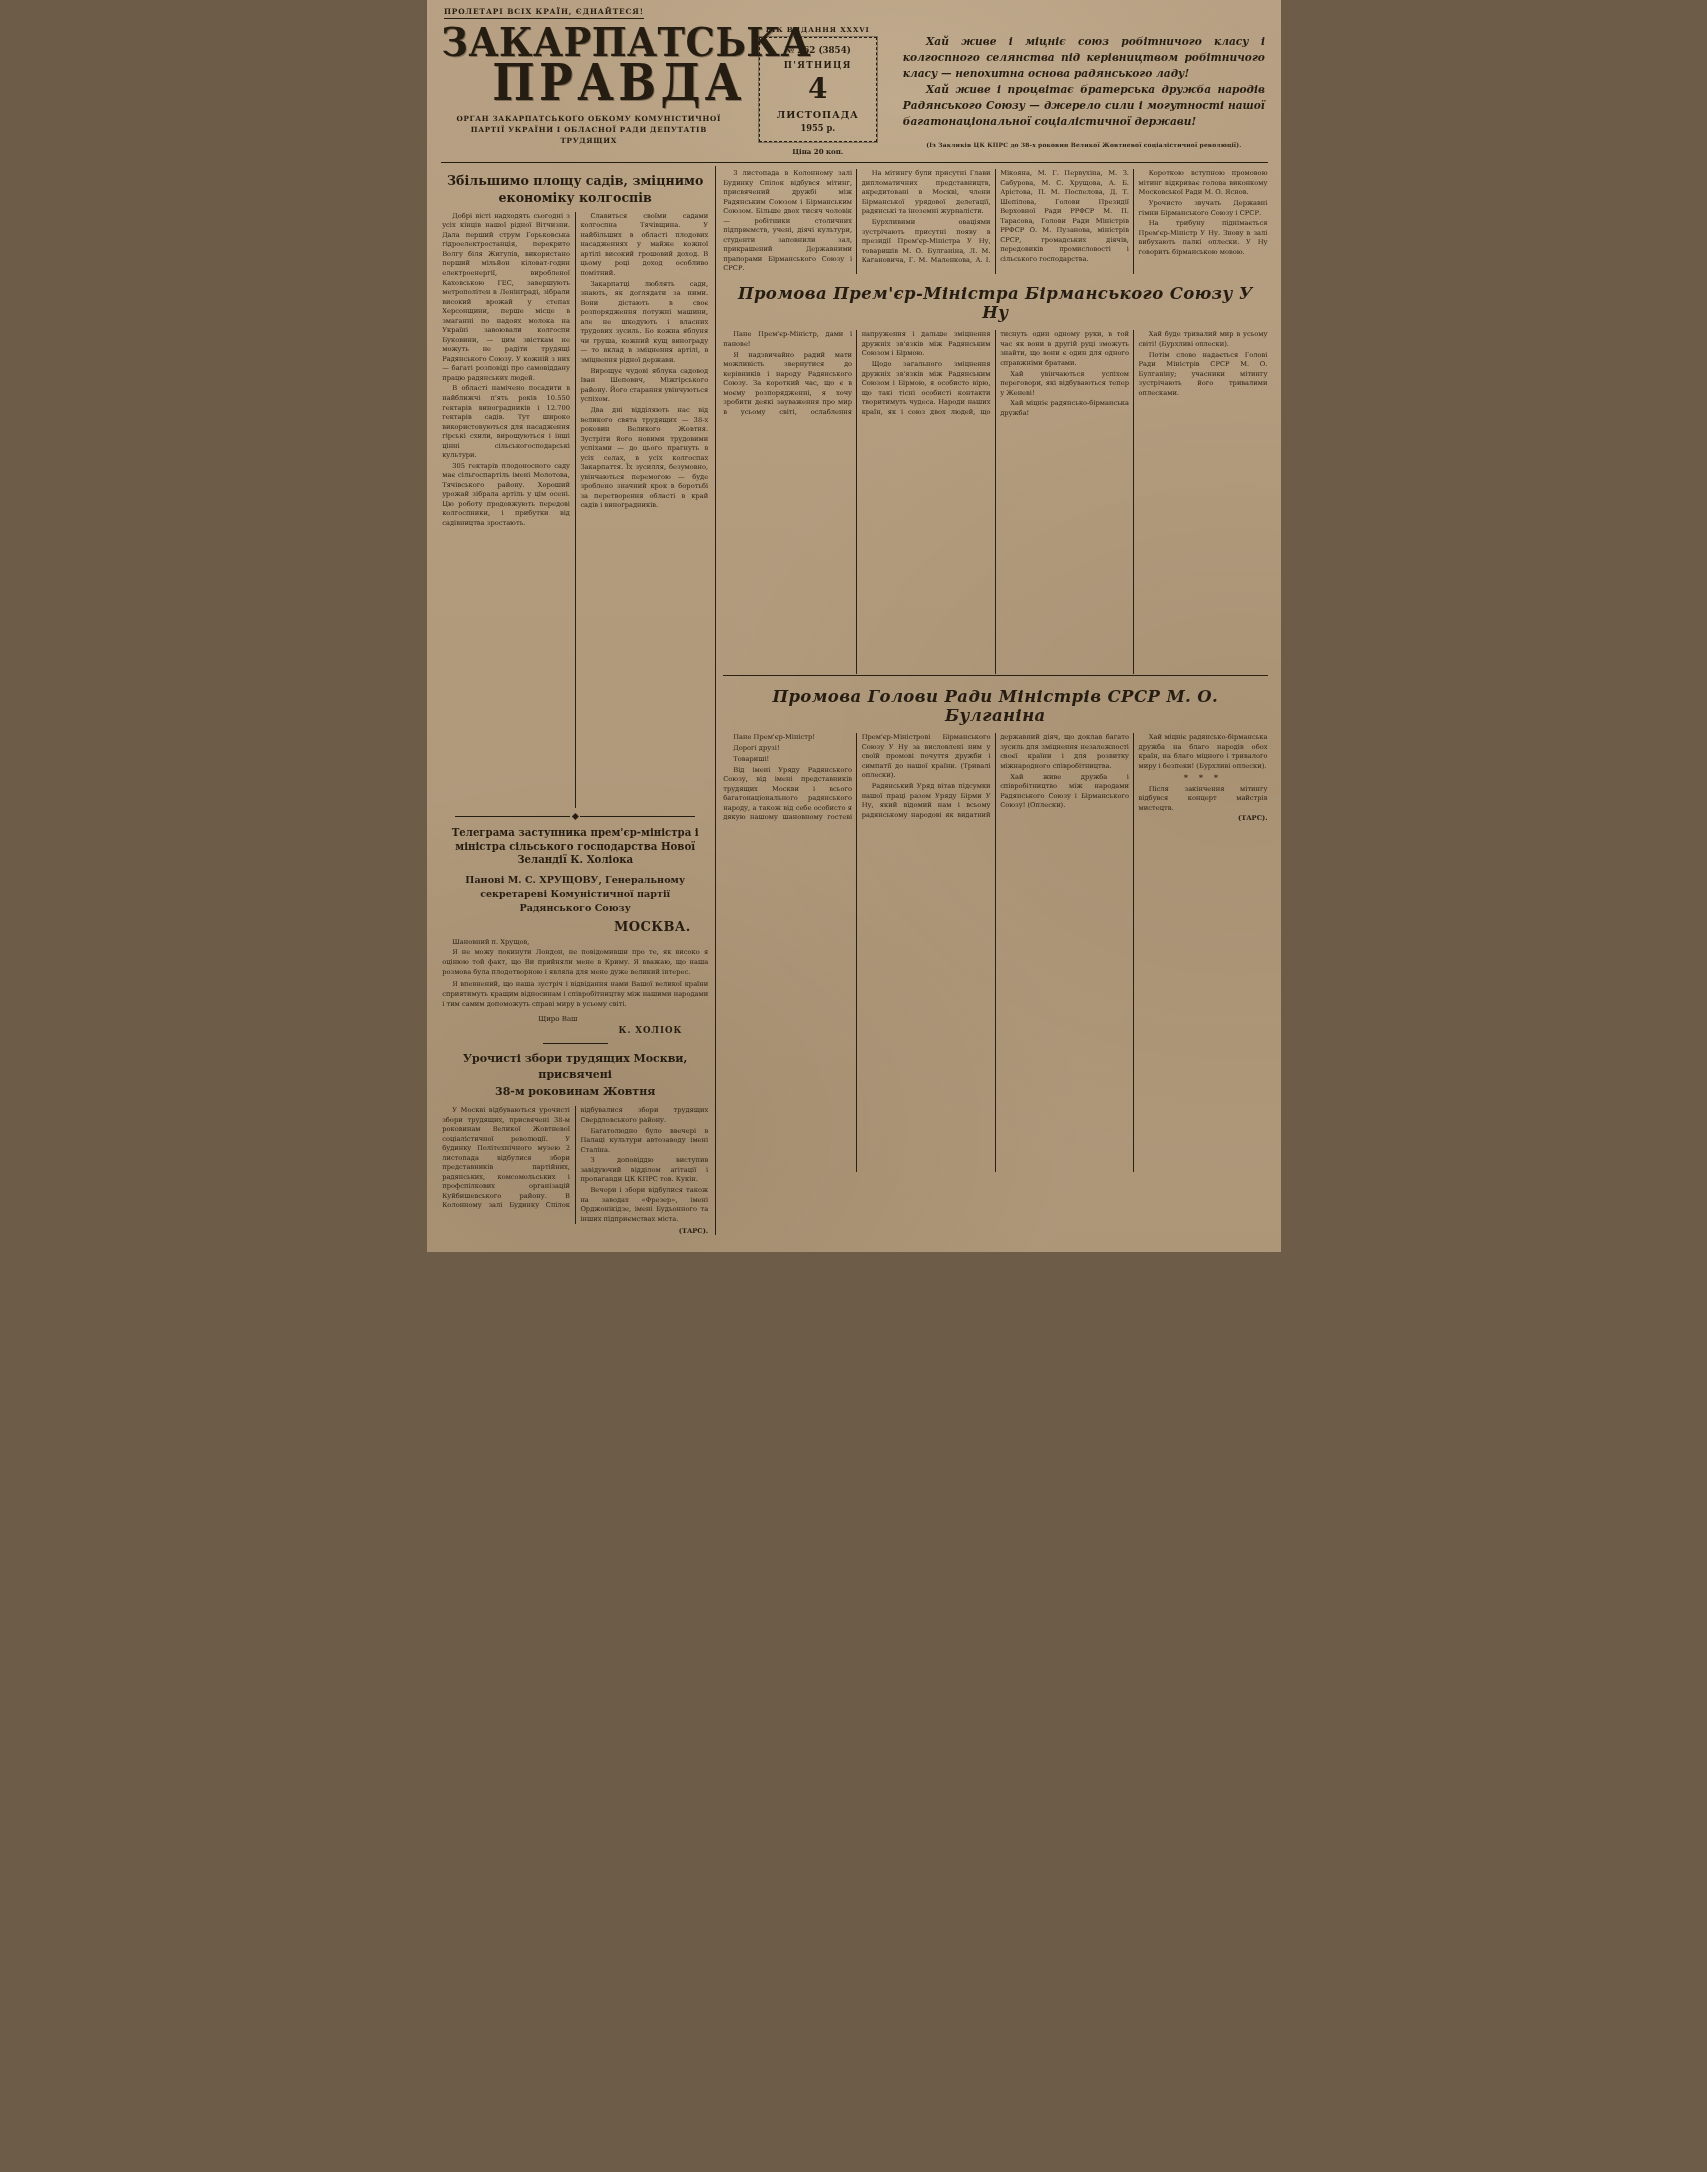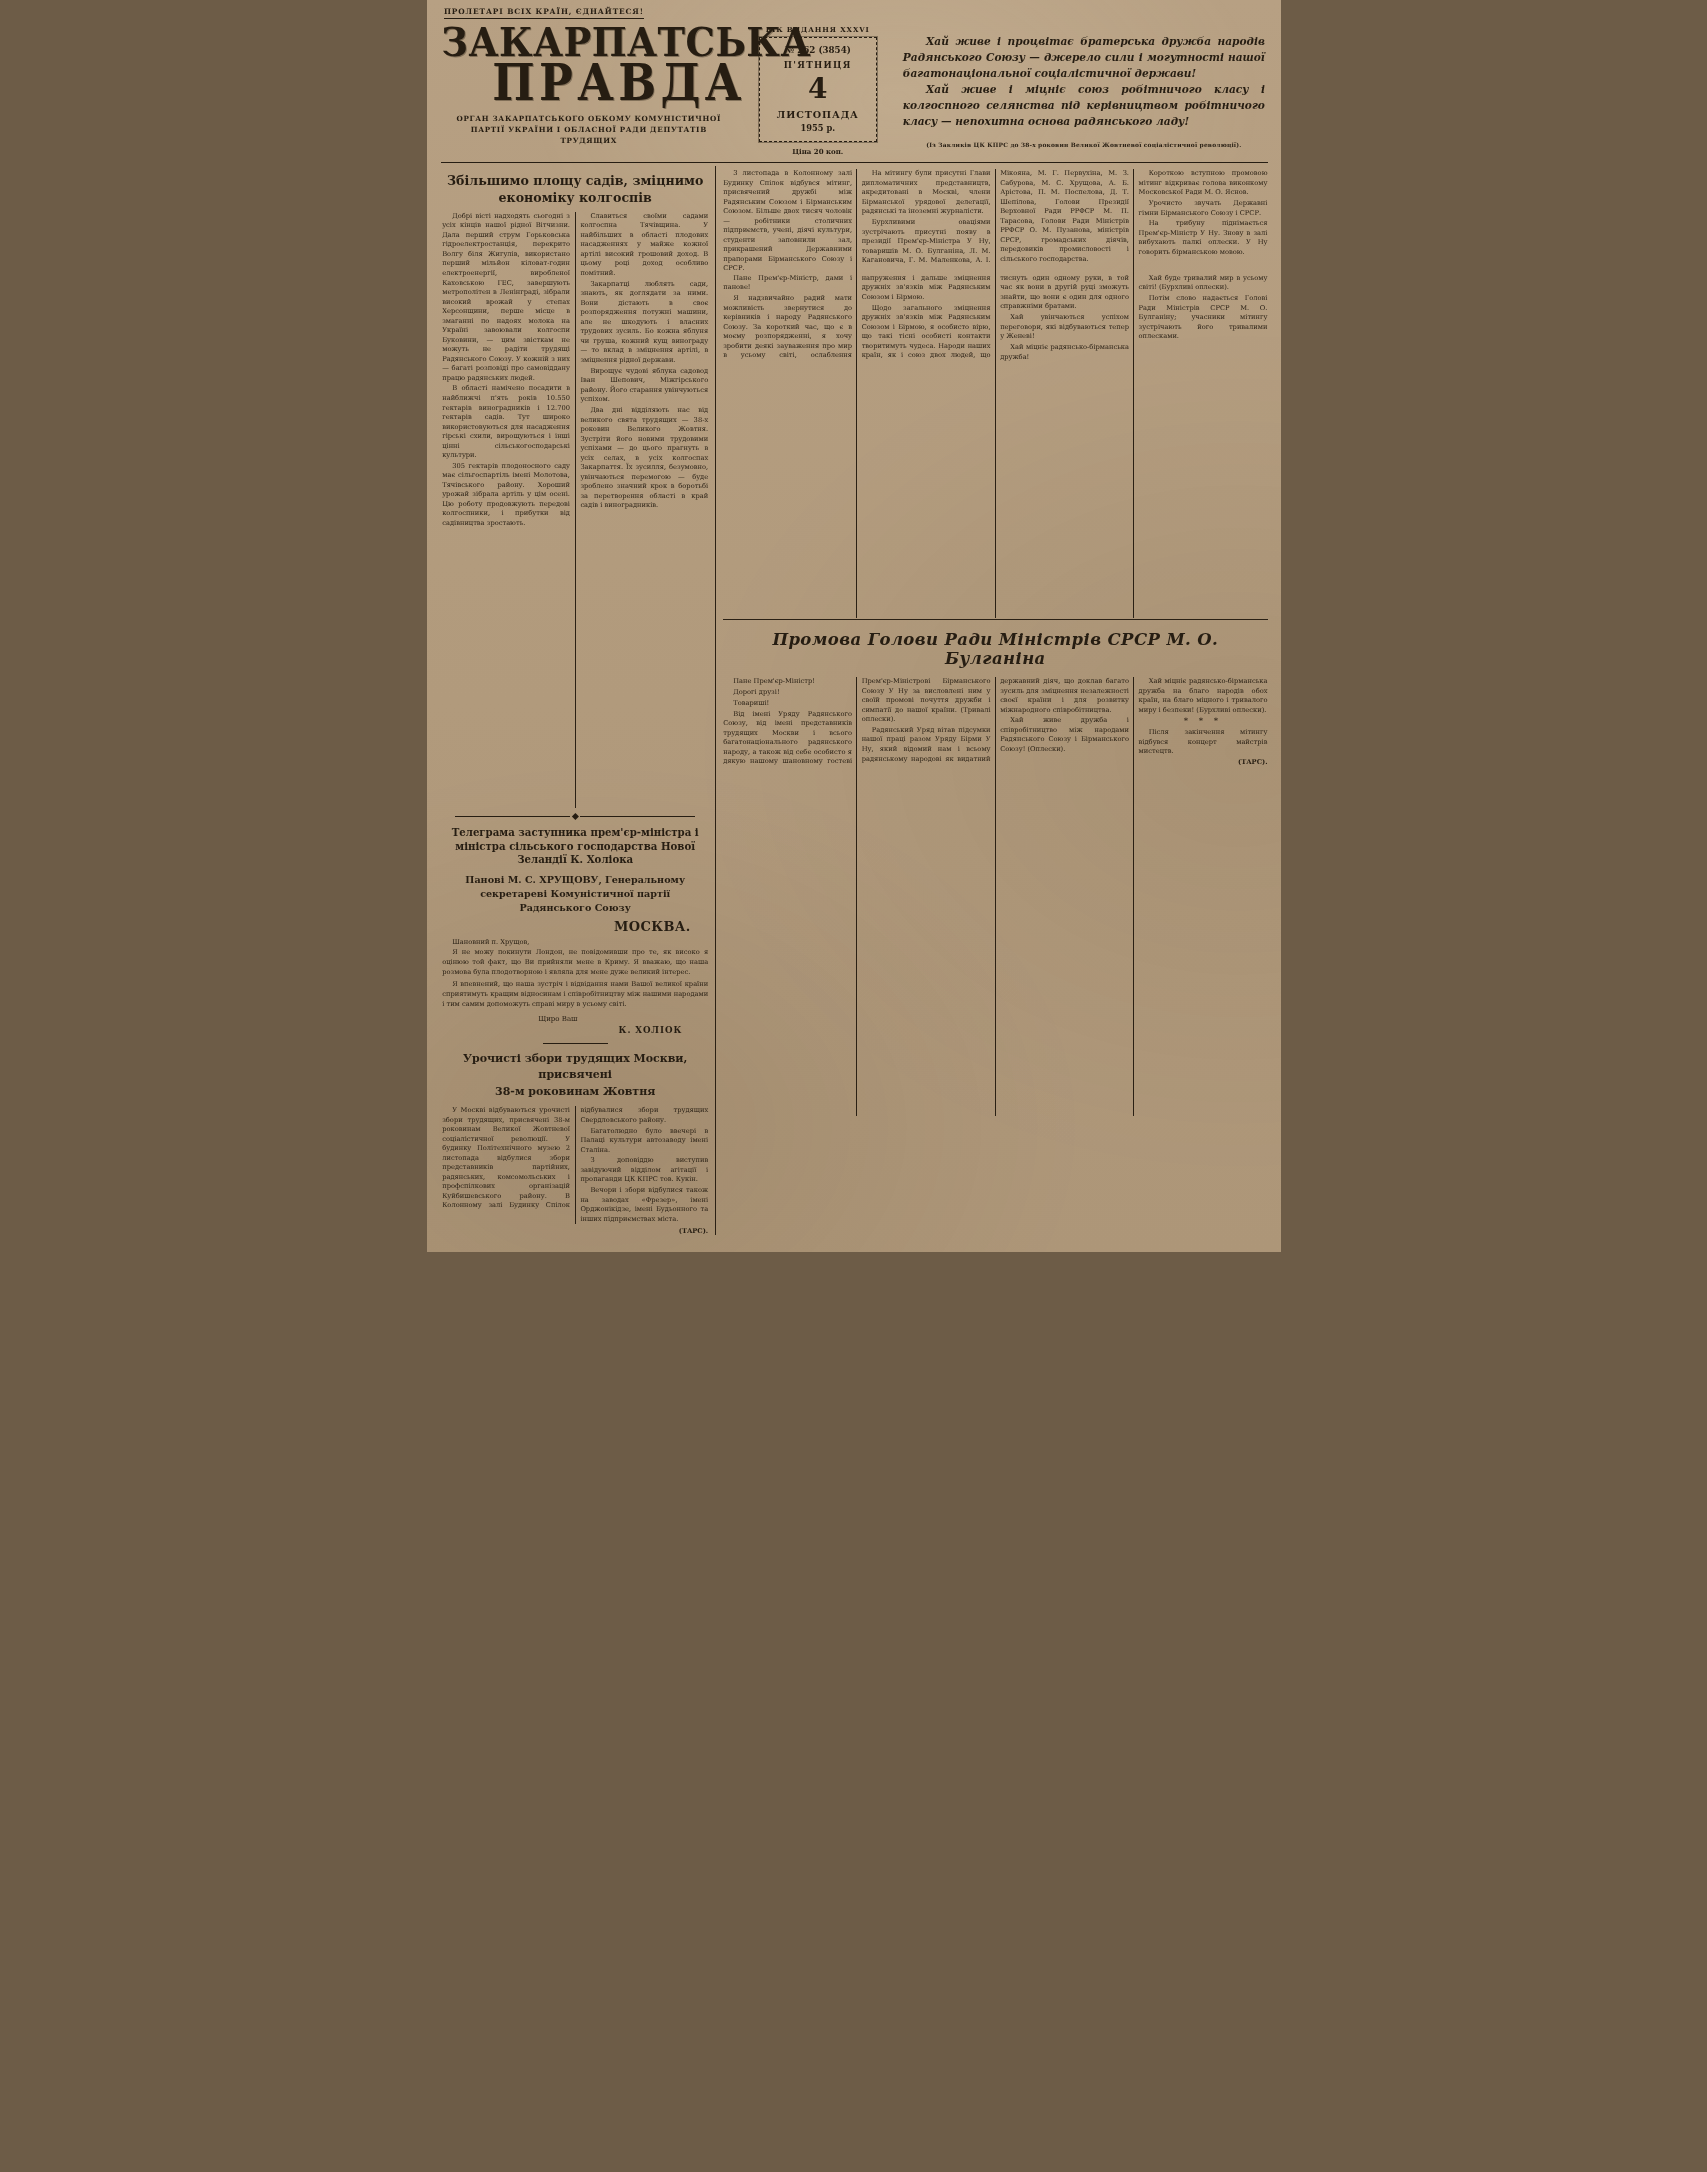--- a/index.html
+++ b/index.html
@@ -132,22 +132,22 @@
           <div class="issue-no">№ 262 (3854)</div>
           <div class="weekday">П'ЯТНИЦЯ</div>
           <div class="day-big">4</div>
           <div class="month">ЛИСТОПАДА</div>
           <div class="yr">1955 р.</div>
         </div>
         <div class="price">Ціна 20 коп.</div>
       </div>
 
       <div class="slogans-col">
+        <p class="slogan-p">Хай живе і міцніє союз робітничого класу і колгоспного селянства під керівництвом робітничого класу — непохитна основа радянського ладу!</p>
         <p class="slogan-p">Хай живе і процвітає братерська дружба народів Радянського Союзу — джерело сили і могутності нашої багатонаціональної соціалістичної держави!</p>
-        <p class="slogan-p">Хай живе і міцніє союз робітничого класу і колгоспного селянства під керівництвом робітничого класу — непохитна основа радянського ладу!</p>
         <div class="slogan-src">(Із Закликів ЦК КПРС до 38-х роковин Великої Жовтневої соціалістичної революції).</div>
       </div>
     </div>
     <hr class="header-rule">
   </div>
 
   <div class="content">
 
     <div class="left-col">
 
@@ -210,20 +210,21 @@
       <div class="cols4 body-text intro-wrap">
         <p>3 листопада в Колонному залі Будинку Спілок відбувся мітинг, присвячений дружбі між Радянським Союзом і Бірманським Союзом. Більше двох тисяч чоловік — робітники столичних підприємств, учені, діячі культури, студенти заповнили зал, прикрашений Державними прапорами Бірманського Союзу і СРСР.</p>
         <p>На мітингу були присутні Глави дипломатичних представництв, акредитовані в Москві, члени Бірманської урядової делегації, радянські та іноземні журналісти.</p>
         <p>Бурхливими оваціями зустрічають присутні появу в президії Прем'єр-Міністра У Ну, товаришів М. О. Булганіна, Л. М. Кагановича, Г. М. Маленкова, А. І. Мікояна, М. Г. Первухіна, М. З. Сабурова, М. С. Хрущова, А. Б. Арістова, П. М. Поспелова, Д. Т. Шепілова, Голови Президії Верховної Ради РРФСР М. П. Тарасова, Голови Ради Міністрів РРФСР О. М. Пузанова, міністрів СРСР, громадських діячів, передовиків промисловості і сільського господарства.</p>
         <p>Короткою вступною промовою мітинг відкриває голова виконкому Московської Ради М. О. Яснов.</p>
         <p>Урочисто звучать Державні гімни Бірманського Союзу і СРСР.</p>
         <p>На трибуну піднімається Прем'єр-Міністр У Ну. Знову в залі вибухають палкі оплески. У Ну говорить бірманською мовою.</p>
       </div>
 
       <div>
+        <div class="speech-head">Промова Прем'єр-Міністра Бірманського Союзу У Ну</div>
         <div class="cols4 body-text unu-wrap">
           <p>Пане Прем'єр-Міністр, дами і панове!</p>
           <p>Я надзвичайно радий мати можливість звернутися до керівників і народу Радянського Союзу. За короткий час, що є в моєму розпорядженні, я хочу зробити деякі зауваження про мир в усьому світі, ослаблення напруження і дальше зміцнення дружніх зв'язків між Радянським Союзом і Бірмою.</p>
           <p>Щодо загального зміцнення дружніх зв'язків між Радянським Союзом і Бірмою, я особисто вірю, що такі тісні особисті контакти творитимуть чудеса. Народи наших країн, як і союз двох людей, що тиснуть один одному руки, в той час як вони в другій руці зможуть знайти, що вони є один для одного справжніми братами.</p>
           <p>Хай увінчаються успіхом переговори, які відбуваються тепер у Женеві!</p>
           <p>Хай міцніє радянсько-бірманська дружба!</p>
           <p>Хай буде тривалий мир в усьому світі! (Бурхливі оплески).</p>
           <p>Потім слово надається Голові Ради Міністрів СРСР М. О. Булганіну; учасники мітингу зустрічають його тривалими оплесками.</p>
         </div>
       </div>

